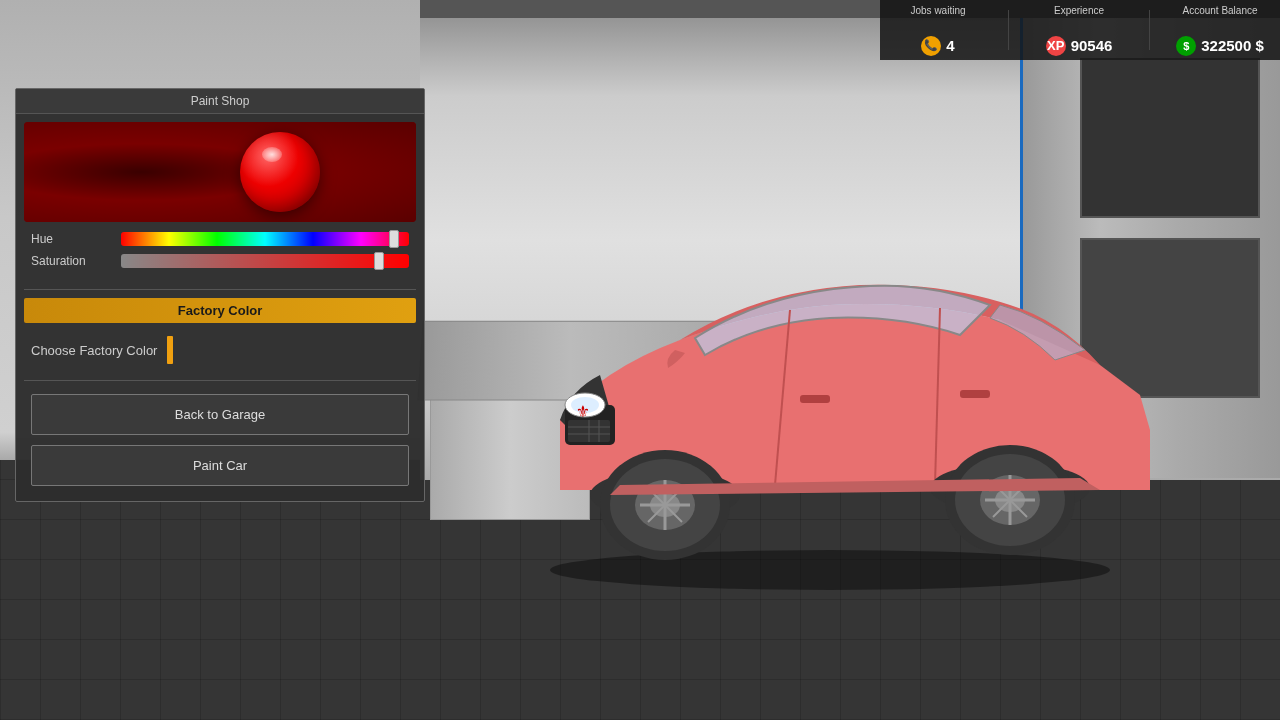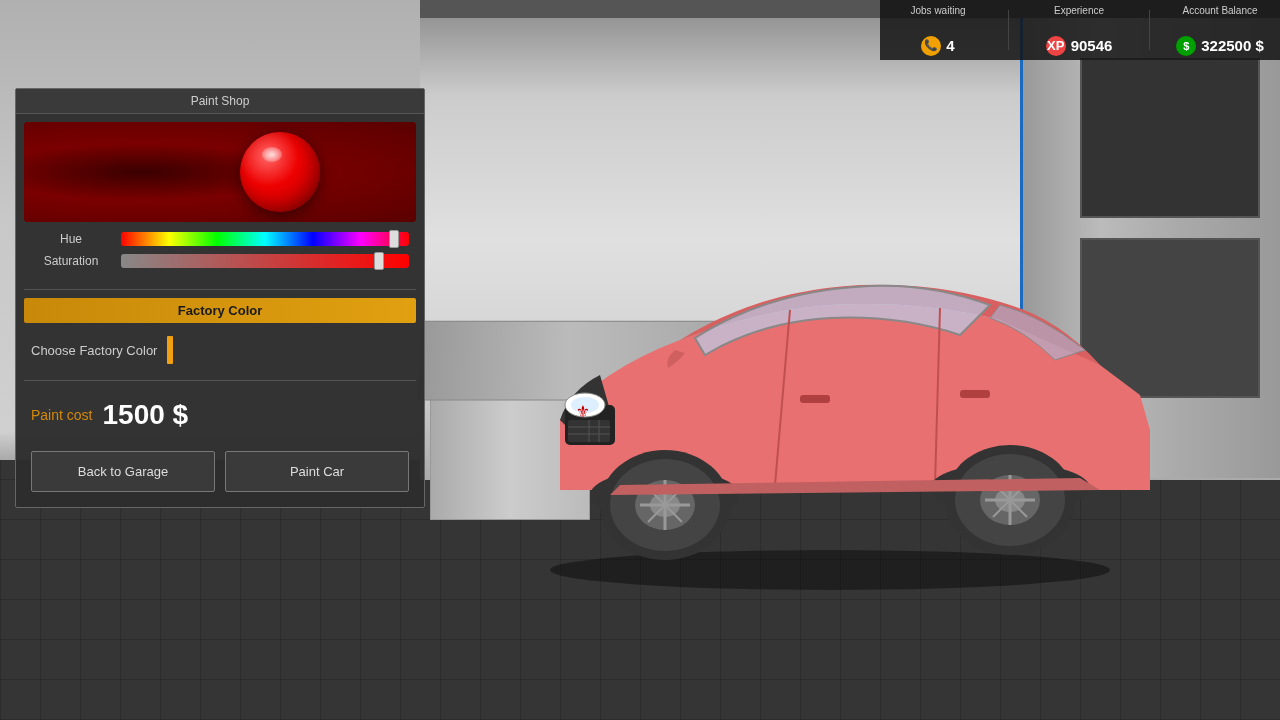--- a/index.html
+++ b/index.html
@@ -250,21 +250,21 @@
       display: flex;
       align-items: center;
       margin-bottom: 8px;
       gap: 10px;
     }
 
     .slider-label {
       color: #ccc;
       font-size: 12px;
       width: 80px;
-      text-align: center;
+      text-align: left;
       flex-shrink: 0;
     }
 
     .slider-track {
       flex: 1;
       height: 14px;
       border-radius: 3px;
       position: relative;
       cursor: pointer;
     }
@@ -330,20 +330,21 @@
       font-size: 28px;
       font-weight: bold;
     }
 
     
     .bottom-buttons {
       display: flex;
       gap: 10px;
       padding: 5px 15px;
       margin-top: 5px;
+      flex-direction: column;
     }
 
     .btn {
       flex: 1;
       padding: 12px 10px;
       background: rgba(60,60,60,0.9);
       border: 1px solid #777;
       color: #ddd;
       font-size: 13px;
       text-align: center;
@@ -501,22 +502,18 @@
   <div class="divider"></div>
 
   <div class="section-header">Factory Color</div>
   <div class="factory-color-row">
     <span class="factory-color-label">Choose Factory Color</span>
     <div class="factory-color-swatch"></div>
   </div>
 
   <div class="divider"></div>
 
-  <div class="paint-cost-area">
-    <span class="paint-cost-label">Paint cost</span>
-    <span class="paint-cost-value">1500 $</span>
-  </div>
 
   <div class="bottom-buttons">
     <button class="btn">Back to Garage</button>
     <button class="btn">Paint Car</button>
   </div>
 </div>
 
 </body></html>

